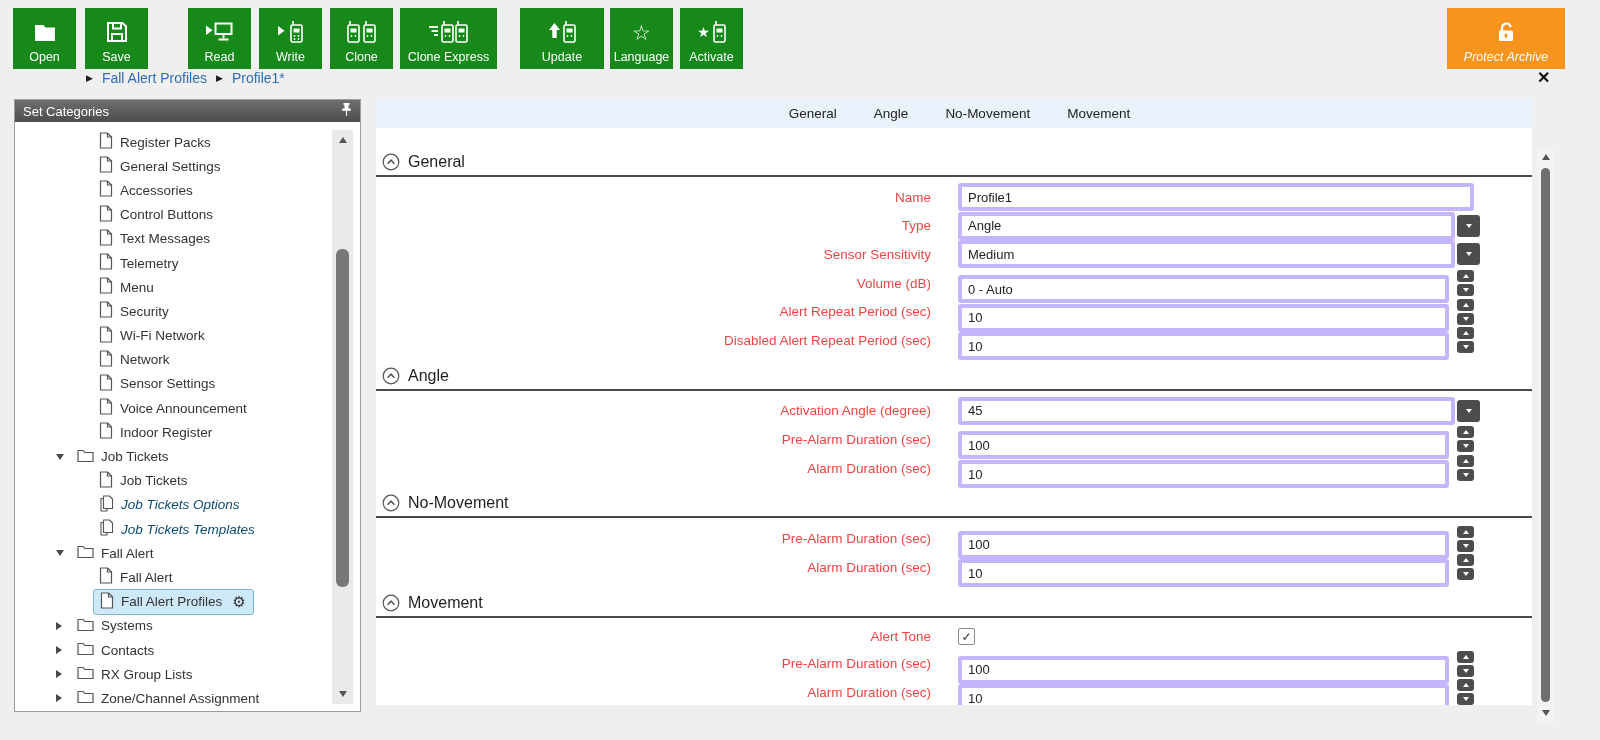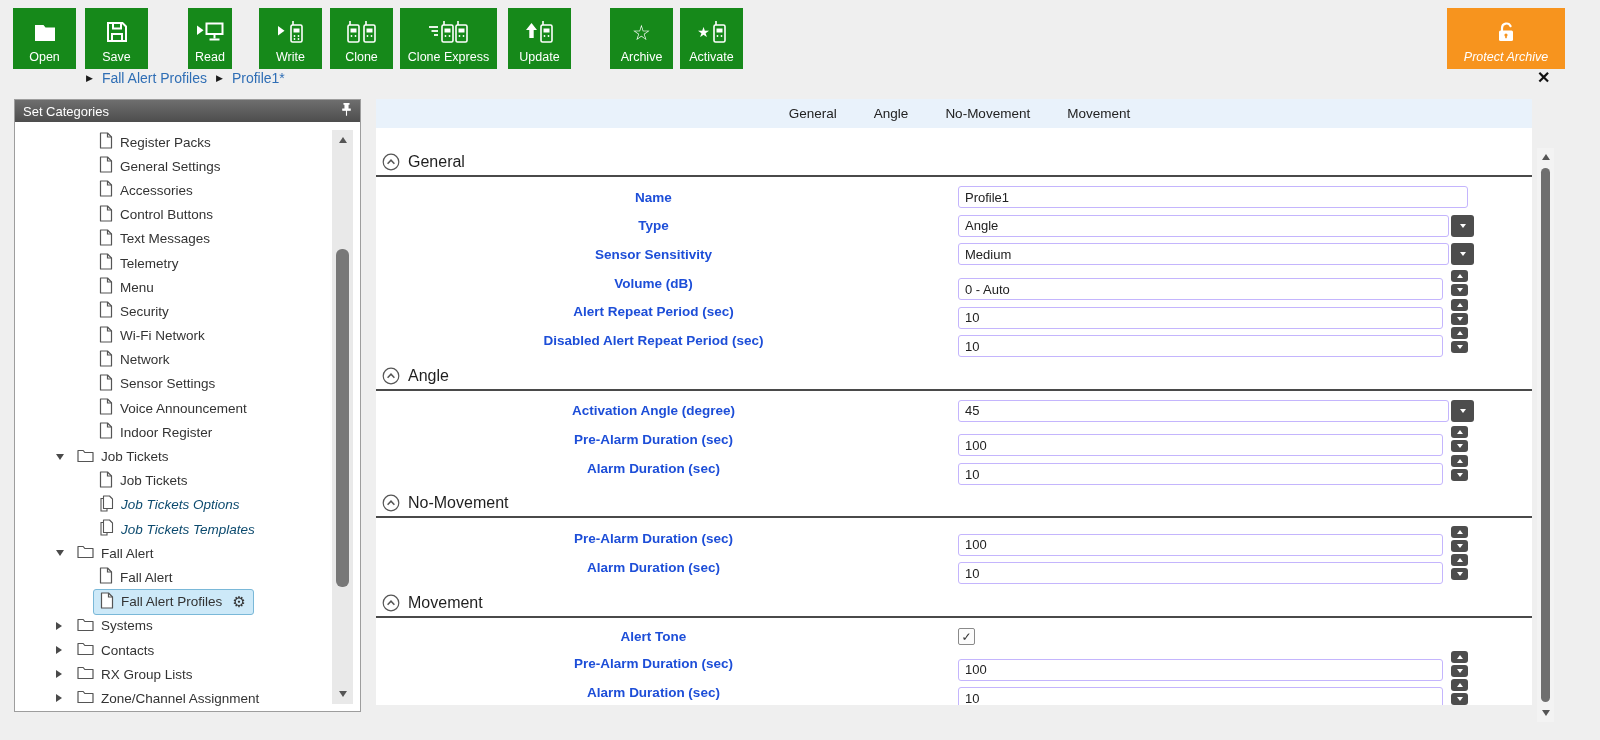--- a/index.html
+++ b/index.html
@@ -71,23 +71,23 @@
     box-sizing:border-box;padding-top:21px;overflow:hidden;}
   .section{margin-top:8px;}
   .section:first-child{margin-top:0;}
   .section-header{height:26px;display:flex;align-items:center;gap:8px;padding-left:6px;
     border-bottom:2px solid #4a4a4a;}
   .section-title{font-size:16px;color:#1f1f1f;}
   .collapse-btn{width:18px;height:18px;display:flex;align-items:center;justify-content:center;cursor:pointer;}
   .rows{padding-top:6px;}
   .frow{height:28.6px;display:flex;align-items:center;}
   .frow.chk{height:26px;}
-  .flabel{width:582px;box-sizing:border-box;padding-right:27px;text-align:center;
-    font-size:13.5px;color:#1d4ed8;white-space:nowrap;font-weight:bold;}
-  .text-input{height:20px;border:1px solid #c4b5fd;border-radius:3px;font-size:13px;
+  .flabel{width:582px;box-sizing:border-box;padding-right:27px;text-align:right;
+    font-size:13.5px;color:#ef4444;white-space:nowrap;}
+  .text-input{height:20px;border:4px solid #c4b5fd;border-radius:3px;font-size:13px;
     padding:0 6px;color:#222;font-family:"Liberation Sans",sans-serif;outline:none;background:#fff;}
   .name-input{width:496px;}
   .dd-input{width:477px;}
   .spin-input{width:471px;margin-top:12px;}
   .dropdown{display:flex;align-items:center;}
   .dd-btn{width:23px;height:22px;background:#4d4d4d;border-radius:3px;margin-left:2px;
     display:flex;align-items:center;justify-content:center;cursor:pointer;}
   .spinner{display:flex;flex-direction:column;gap:2px;margin-left:8px;}
   .spin-btn{width:17px;height:12px;background:#4d4d4d;border-radius:3px;
     display:flex;align-items:center;justify-content:center;cursor:pointer;}
@@ -109,21 +109,21 @@
 <div class="tbtn" style="left:85px;width:63px">
   <span class="ticon">
     <svg width="22" height="22" viewBox="0 0 22 22">
         <path d="M2 2 h14.5 l3.5 3.5 V20 H2 Z" fill="none" stroke="#fff" stroke-width="2"></path>
         <path d="M7 2 v5.5 h8 V2" fill="none" stroke="#fff" stroke-width="2"></path>
         <rect x="6" y="13" width="10" height="7" fill="none" stroke="#fff" stroke-width="2"></rect>
       </svg>
   </span>
   <span>Save</span>
 </div>
-<div class="tbtn" style="left:188px;width:44px">
+<div class="tbtn" style="left:188px;width:63px">
   <span class="ticon">
     <svg width="29" height="22" viewBox="0 0 29 22">
         <path d="M1 4.5 l6.5 4.8 L1 14 Z" fill="#fff"></path>
         <rect x="10.5" y="2.5" width="16" height="10.5" fill="none" stroke="#fff" stroke-width="2"></rect>
         <line x1="18.5" y1="13" x2="18.5" y2="17.5" stroke="#fff" stroke-width="2"></line>
         <line x1="13.5" y1="18.5" x2="23.5" y2="18.5" stroke="#fff" stroke-width="2"></line>
       </svg>
   </span>
   <span>Read</span>
 </div>
@@ -184,40 +184,40 @@
           <line x1="3" y1="0" x2="3" y2="4" stroke="#fff" stroke-width="1.6"></line>
           <rect x="1" y="4" width="11" height="17" rx="1.5" fill="none" stroke="#fff" stroke-width="1.6"></rect>
           <rect x="3.5" y="7.5" width="6" height="4" fill="#fff"></rect>
           <circle cx="4.5" cy="15" r="0.9" fill="#fff"></circle>
           <circle cx="8.5" cy="15" r="0.9" fill="#fff"></circle>
         </g>
       </svg>
   </span>
   <span>Clone Express</span>
 </div>
-<div class="tbtn" style="left:508px;width:63px">
+<div class="tbtn" style="left:520px;width:84px">
   <span class="ticon">
     <svg width="29" height="22" viewBox="0 0 29 22">
         <path d="M1 9 L6.5 2 L12 9 H8.7 V17 H4.3 V9 Z" fill="#fff"></path>
         <g transform="translate(15,0)">
           <line x1="3" y1="0" x2="3" y2="4" stroke="#fff" stroke-width="1.6"></line>
           <rect x="1" y="4" width="11" height="17" rx="1.5" fill="none" stroke="#fff" stroke-width="1.6"></rect>
           <rect x="3.5" y="7.5" width="6" height="4" fill="#fff"></rect>
           <circle cx="4.5" cy="15" r="0.9" fill="#fff"></circle>
           <circle cx="8.5" cy="15" r="0.9" fill="#fff"></circle>
         </g>
       </svg>
   </span>
   <span>Update</span>
 </div>
 <div class="tbtn" style="left:610px;width:63px">
   <span class="ticon">
     <span class="star-glyph">☆</span>
   </span>
-  <span>Archive</span>
+  <span>Language</span>
 </div>
 <div class="tbtn" style="left:680px;width:63px">
   <span class="ticon">
     <span class="star-glyph small">★</span>
     <svg width="13" height="22" viewBox="0 0 13 22">
         <line x1="3" y1="0" x2="3" y2="4" stroke="#fff" stroke-width="1.6"></line>
         <rect x="1" y="4" width="11" height="17" rx="1.5" fill="none" stroke="#fff" stroke-width="1.6"></rect>
         <rect x="3.5" y="7.5" width="6" height="4" fill="#fff"></rect>
         <circle cx="4.5" cy="15" r="0.9" fill="#fff"></circle>
         <circle cx="8.5" cy="15" r="0.9" fill="#fff"></circle>

